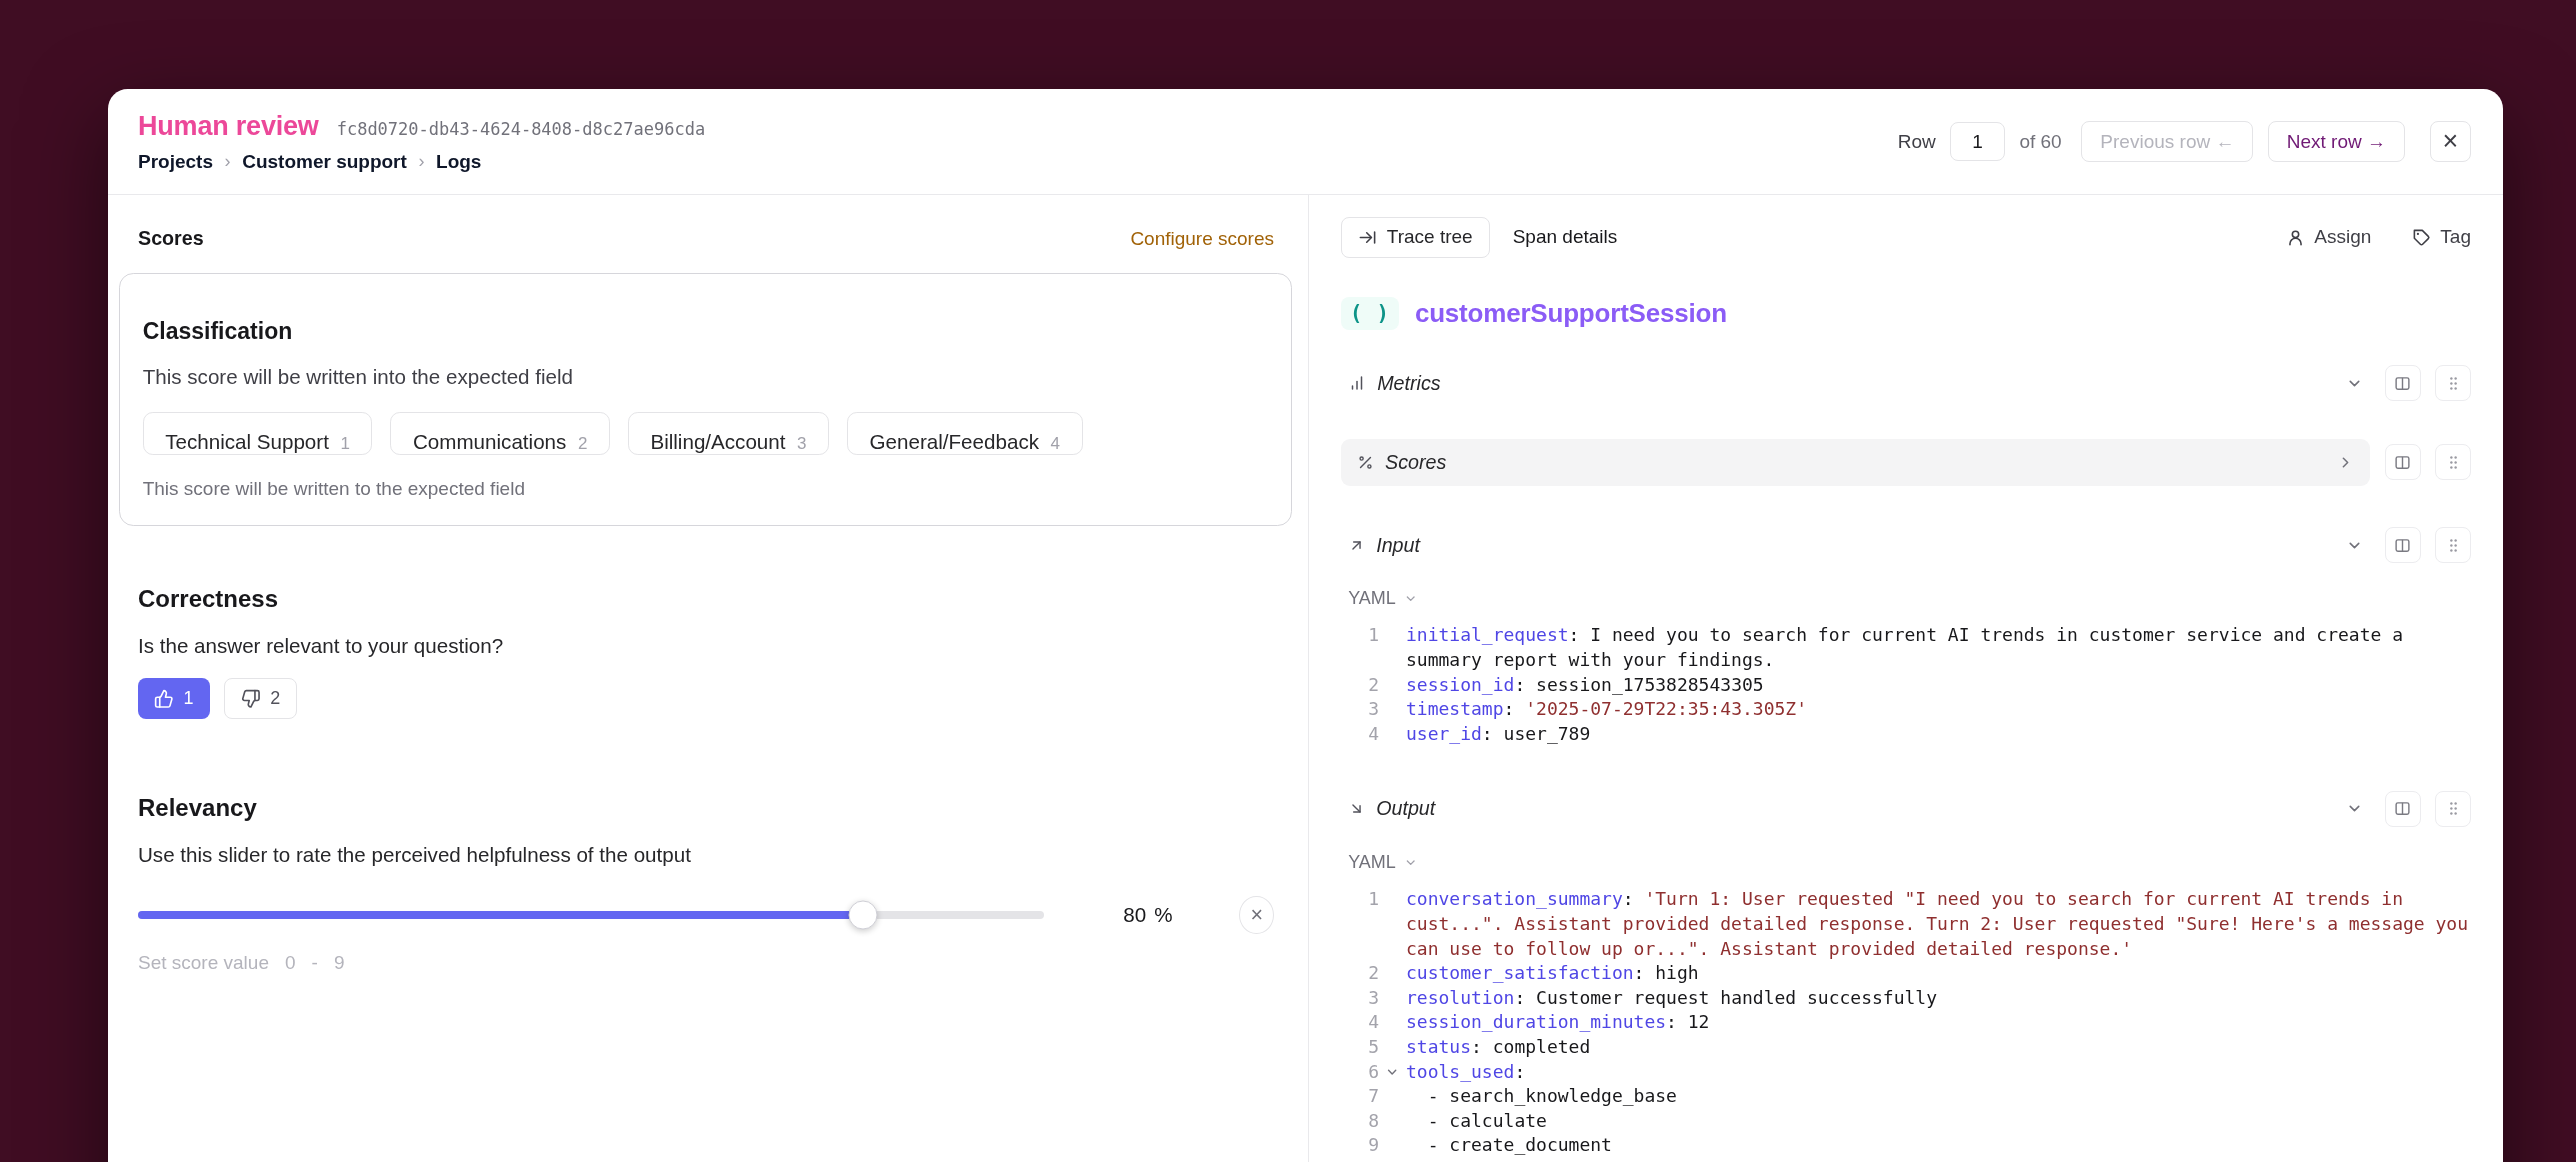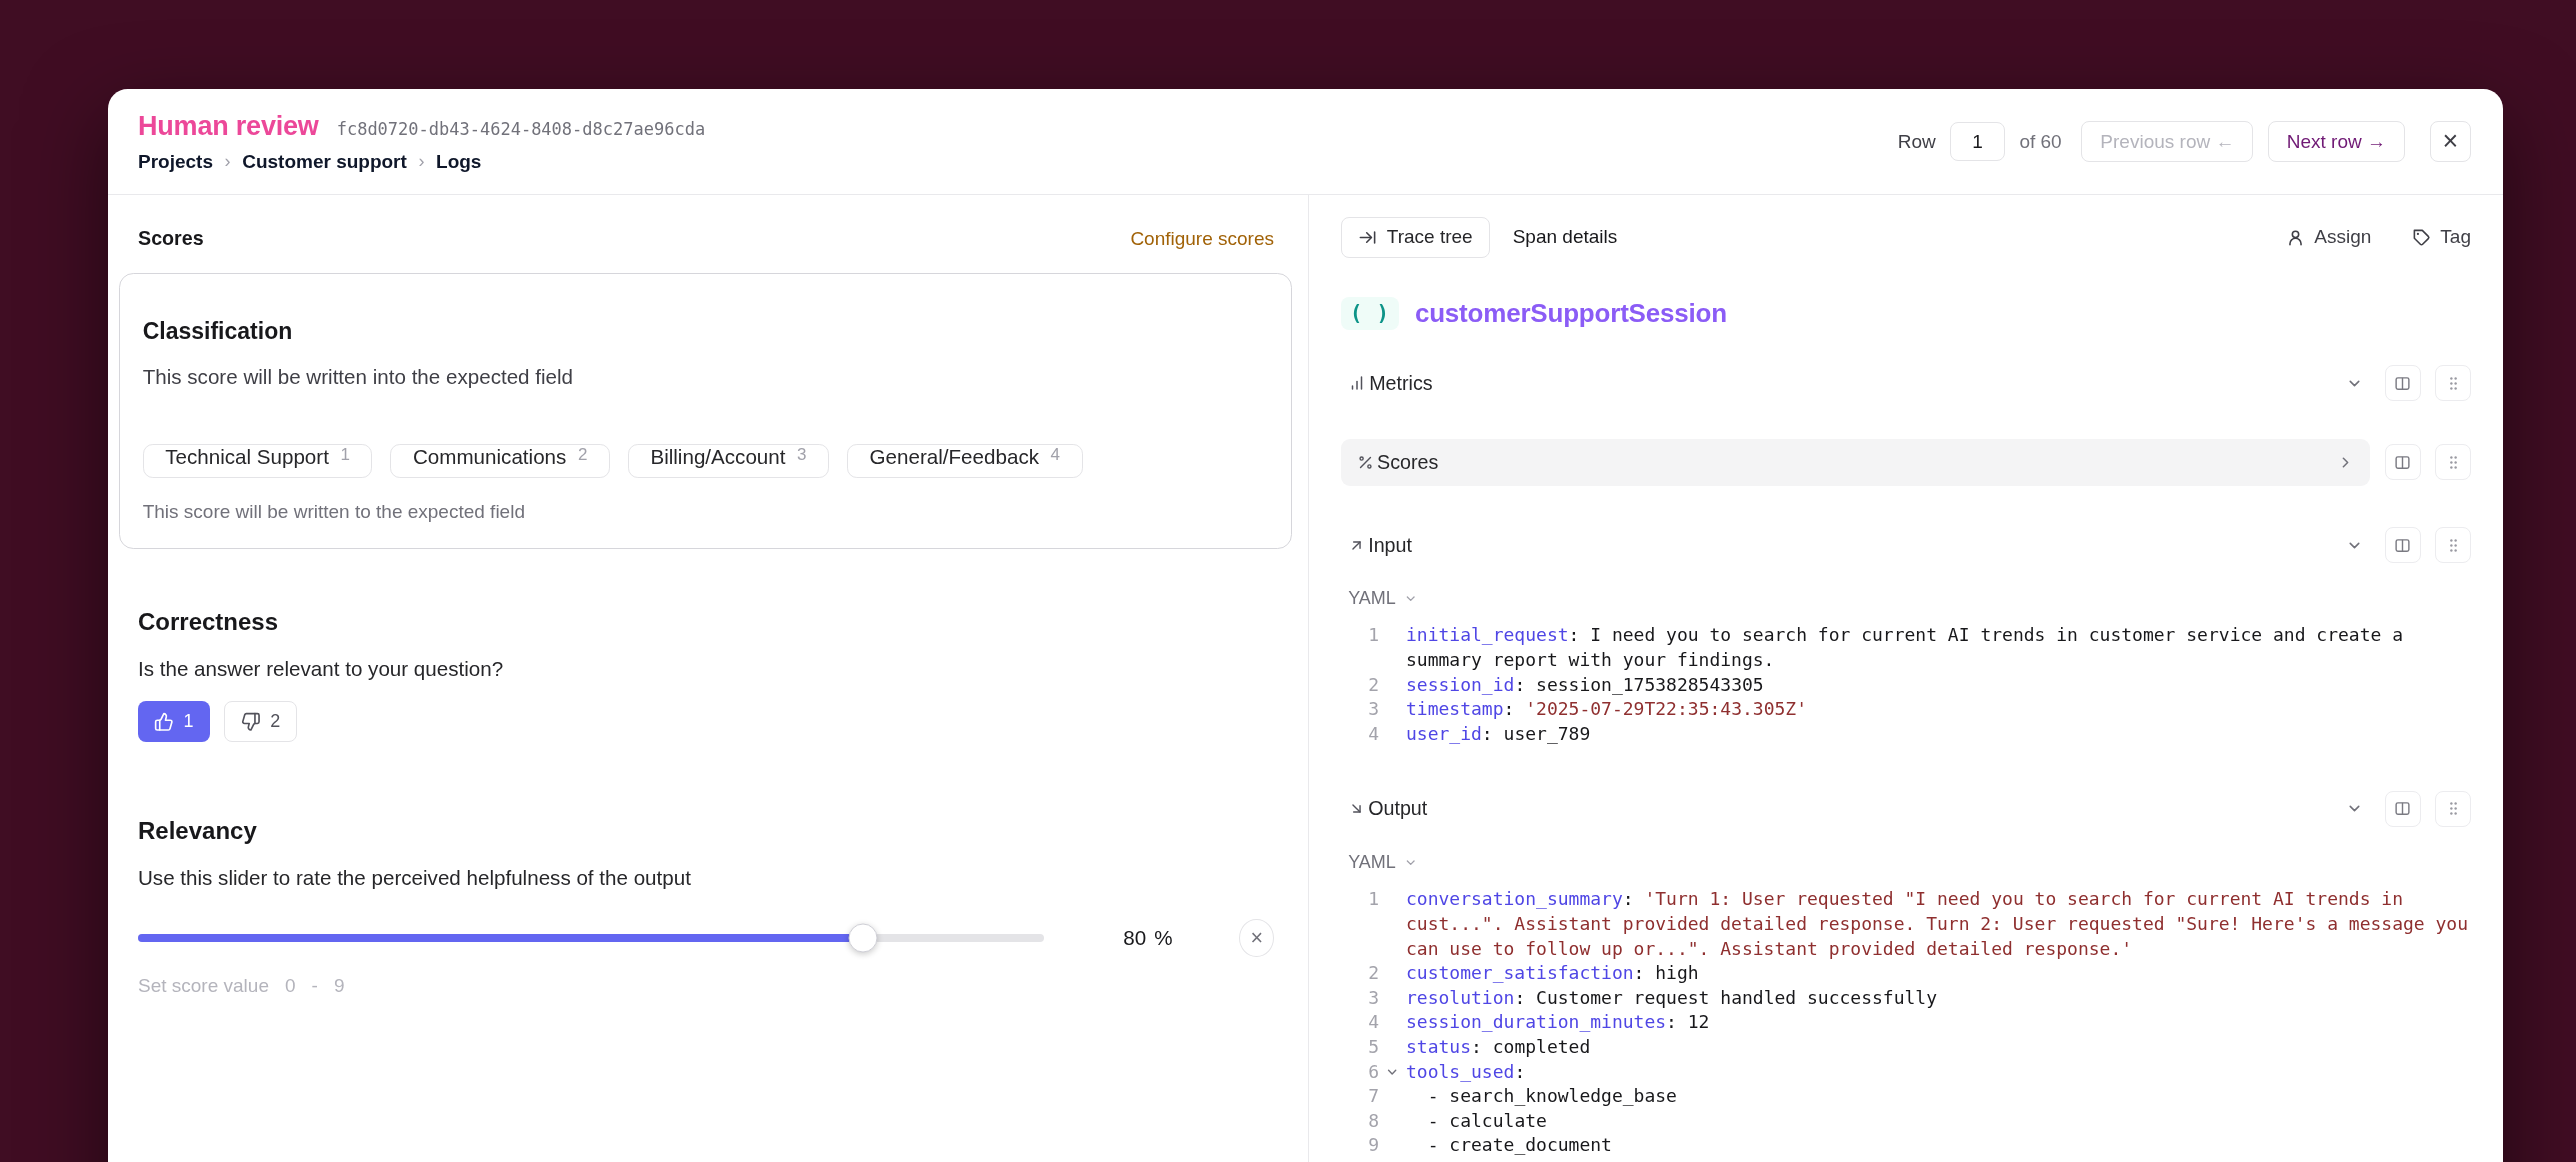--- a/index.html
+++ b/index.html
@@ -42,22 +42,22 @@
 
   
   .scores-head { display:flex; justify-content:space-between; align-items:center; margin:32px 34px 0 30px; }
   .scores-title { font-size:19.7px; font-weight:600; color:#18181b; }
   .configure-link { font-size:19px; color:#a16207; font-weight:500; cursor:pointer; text-decoration:none; }
 
   .class-card { margin:23px 16px 0 10.7px; border:1.8px solid #d6d6db; border-radius:14.3px; padding:44px 23px 25px; }
   .class-title { font-size:23px; font-weight:600; color:#18181b; }
   .class-desc { font-size:20.6px; color:#3f3f46; margin-top:19.7px; }
   .chip-row { display:flex; gap:18px; margin-top:23px; flex-wrap:wrap; }
-  .chip { height:34px; padding:0 21.5px; border:1.3px solid #e4e4e7; border-radius:9.8px; background:#fff;
-          display:flex; align-items:flex-start; gap:11.6px; font-size:20.6px; font-weight:500; color:#27272a; cursor:pointer;margin-top:32px; }
+  .chip { height:43px; padding:0 21.5px; border:1.3px solid #e4e4e7; border-radius:9.8px; background:#fff;
+          display:flex; align-items:flex-end; gap:11.6px; font-size:20.6px; font-weight:500; color:#27272a; cursor:pointer; }
   .chip .kbd { font-size:17px; color:#a1a1aa; font-weight:400; }
   .class-foot { font-size:19px; color:#71717a; margin-top:23px; }
 
   .score-section { margin:0 34px 0 30px; }
   .sect-correctness { margin-top:59px; }
   .sect-relevancy { margin-top:75px; }
   .sec-title { font-size:24px; font-weight:600; color:#18181b; }
   .sec-desc { font-size:20.6px; color:#27272a; margin-top:21.5px; }
   .thumb-row { display:flex; gap:14.3px; margin-top:19.7px; }
   .thumb-btn { height:41px; padding:0 16px; border-radius:8px; display:flex; align-items:center; gap:9.8px;
@@ -91,22 +91,22 @@
   .span-head { display:flex; align-items:center; gap:16px; margin-top:39px; }
   .span-type { font-family:"DejaVu Sans Mono",monospace; font-size:20.6px; font-weight:700; color:#0d9488;
                background:#effcf8; padding:4.5px 9px; border-radius:8px; letter-spacing:0.9px; }
   .span-title { font-size:26px; font-weight:700; color:#8b5cf6; letter-spacing:-0.2px; }
 
   .sec-row { display:flex; align-items:center; gap:14.3px; }
   .mt-metrics { margin-top:30px; }
   .mt-scores { margin-top:32px; }
   .mt-input { margin-top:36px; }
   .mt-output { margin-top:39px; }
-  .sec-main { flex:1; display:flex; align-items:center; gap:3px; height:47px; padding:0 7.2px;
-              min-width:0; cursor:pointer; border-radius:9px; }
+  .sec-main { flex:1; display:flex; align-items:center; gap:11px; height:47px; padding:0 7.2px;
+              min-width:0; cursor:pointer; border-radius:9px;font-style:italic; }
   .sec-main.grey { background:#f4f4f5; padding:0 16px; }
   .sec-label { font-size:19.7px; font-weight:500; color:#27272a; }
   .sec-chevron { margin-left:auto; display:flex; align-items:center; }
   .sq-btn { width:36px; height:36px; border:1.3px solid #ececef; border-radius:8px; background:#fff;
             display:flex; align-items:center; justify-content:center; flex:none; cursor:pointer; }
 
   .yaml-row { display:flex; align-items:center; gap:8px; margin-top:19.7px; margin-left:7.2px;
               font-size:18px; color:#71717a; cursor:pointer; width:fit-content; }
 
   .code-block { margin-top:14.3px; font-family:"DejaVu Sans Mono",monospace; font-size:18px;

